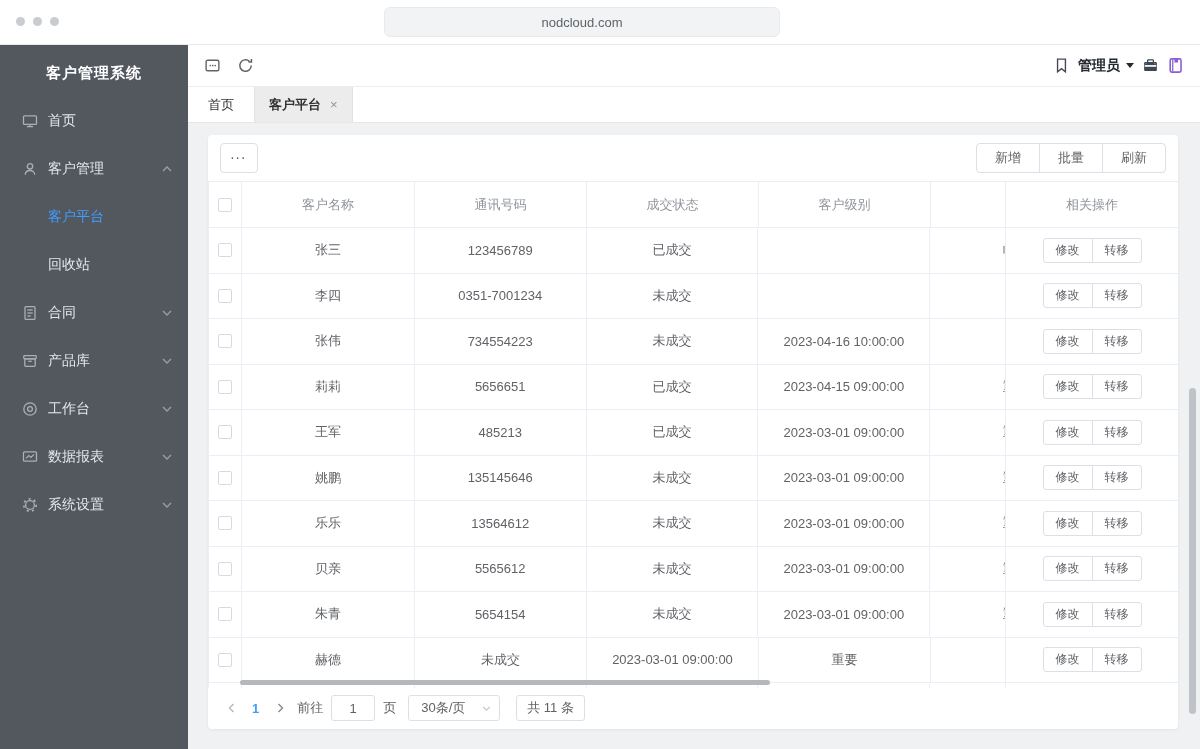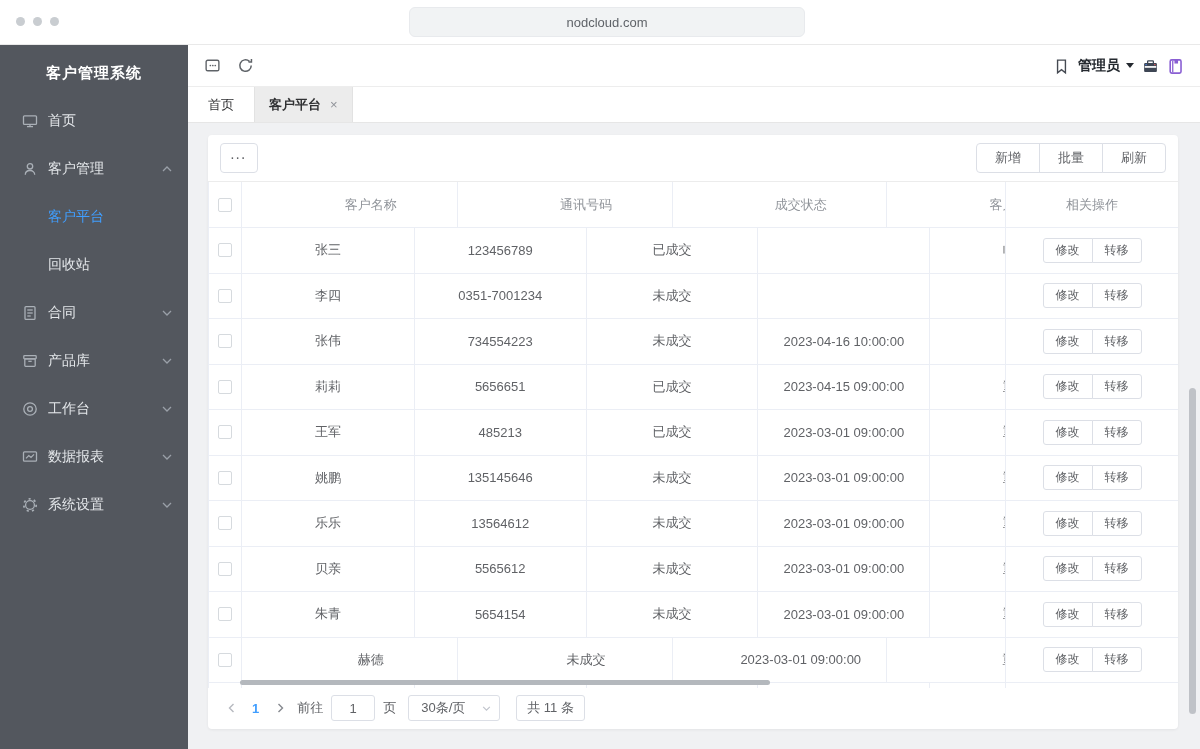--- a/index.html
+++ b/index.html
@@ -5,21 +5,21 @@
   * { margin:0; padding:0; box-sizing:border-box; }
   html,body { width:1200px; height:749px; }
   body { font-family:"Liberation Sans","DejaVu Sans",sans-serif; background:#fff; overflow:hidden; }
 
   .window { position:relative; width:1200px; height:749px; background:#fff; overflow:hidden; }
 
   
   .browser-bar { height:45px; background:#fff; border-bottom:1px solid #e9e9e9; position:relative; }
   .dots { position:absolute; left:16px; top:17px; display:flex; gap:8px; }
   .dot { width:9px; height:9px; border-radius:50%; background:#c9cdd1; }
-  .url-pill { position:absolute; left:409px; top:7px; width:396px; height:30px; background:#f1f3f4;
+  .url-pill { position:absolute; left:384px; top:7px; width:396px; height:30px; background:#f1f3f4;
               border:1px solid #e8eaed; border-radius:6px; display:flex; align-items:center; justify-content:center;
               font-size:13px; color:#5f6368; }
 
   
   .app { position:absolute; top:45px; left:0; right:0; bottom:0; display:flex; }
 
   
   .sidebar { width:188px; background:#53575e; flex-shrink:0; color:#e8eaec; }
   .sb-title { text-align:center; padding:19px 0 14px; font-size:15px; font-weight:bold; color:#fff; letter-spacing:1px; }
   .sb-item { height:48px; display:flex; align-items:center; padding:0 16px 0 22px; font-size:14px; color:#e4e7ea; cursor:pointer; }
@@ -27,21 +27,21 @@
   .sb-item .lbl { flex:1; }
   .sb-item .chev { width:10px; height:6px; color:#9aa0a8; }
   .sb-sub { height:48px; display:flex; align-items:center; padding-left:48px; font-size:14px; color:#e4e7ea; cursor:pointer; }
   .sb-sub.active { color:#409eff; }
 
   
   .main { flex:1; display:flex; flex-direction:column; background:#f0f1f3; min-width:0; }
 
   .main-toolbar { height:42px; background:#fff; border-bottom:1px solid #ededed; display:flex; align-items:center; padding:0 16px; }
   .mt-icon { width:17px; height:17px; color:#5f6368; margin-right:16px; cursor:pointer; }
-  .mt-right { margin-left:auto; display:flex; align-items:flex-end; gap:8px; }
+  .mt-right { margin-left:auto; display:flex; align-items:flex-start; gap:8px; }
   .admin-menu { display:flex; align-items:center; gap:6px; font-size:14px; font-weight:bold; color:#24292f; cursor:pointer; }
   .caret-down { width:0; height:0; border-left:4.5px solid transparent; border-right:4.5px solid transparent; border-top:5.5px solid #24292f; }
 
   .tab-bar { height:36px; background:#fff; border-bottom:1px solid #e6e6e6; display:flex; }
   .tab { display:flex; align-items:center; padding:0 20px; font-size:13px; color:#303133; border-right:1px solid #e2e2e2; cursor:pointer; background:#fff; }
   .tab.active { background:#ececec; font-weight:bold; padding:0 14px; }
   .tab .close { margin-left:9px; font-size:13px; color:#909399; font-weight:normal; }
 
   .content { flex:1; padding:12px 22px 0 20px; }
 
@@ -53,21 +53,21 @@
   .btn-group { display:flex; }
   .btn-group .g-btn { height:30px; padding:0 18px; background:#fff; border:1px solid #dcdfe6; font-size:13px; color:#606266;
                       display:flex; align-items:center; cursor:pointer; margin-left:-1px; }
   .btn-group .g-btn:first-child { border-radius:4px 0 0 4px; margin-left:0; }
   .btn-group .g-btn:last-child { border-radius:0 4px 4px 0; }
   .divider { border:none; border-top:1px solid #ececec; }
 
   
   .table-region { position:relative; height:506px; overflow:hidden; }
   .data-table { width:894px; border-left:1px solid #ebeef5; }
-  .t-row { display:flex; height:45.5px; border-bottom:1px solid #ebeef5; background:#fff;justify-content:space-between; }
+  .t-row { display:flex; height:45.5px; border-bottom:1px solid #ebeef5; background:#fff; }
   .t-row.head { height:46px; }
   .t-row.partial { height:5px; border-bottom:none; }
   .t-cell { display:flex; align-items:center; justify-content:center; font-size:13px; color:#606266; border-right:1px solid #ebeef5; }
   .t-row.head .t-cell { color:#8f9399; }
   .c-check { width:33px; }
   .c-data { width:172px; }
   .c-name { width:173px; }
   .checkbox { width:14px; height:14px; border:1px solid #d6dade; border-radius:2px; background:#fff; cursor:pointer; }
 
   

